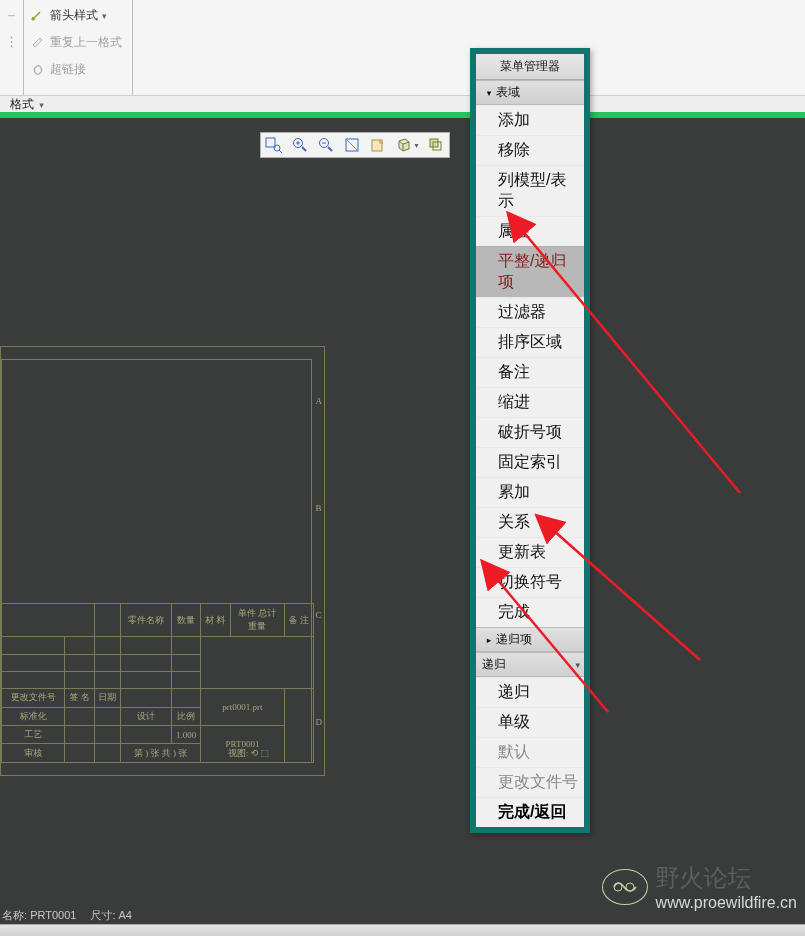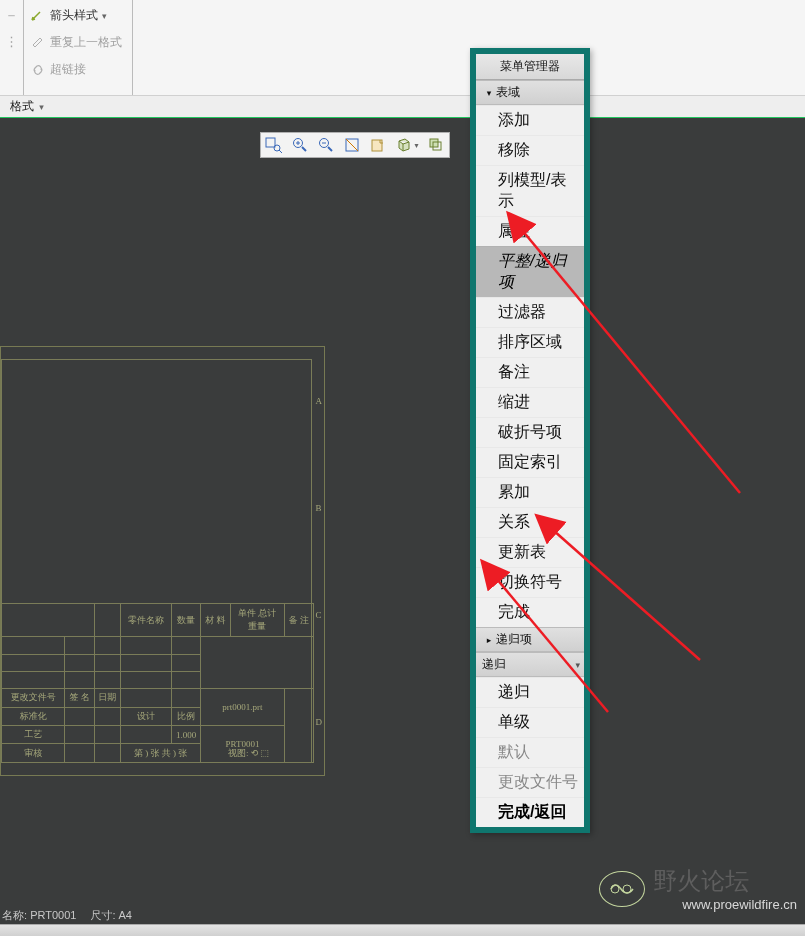--- a/index.html
+++ b/index.html
@@ -29,21 +29,21 @@
 .ribbon-btn.inactive { color: #a0a0a0; }
 .ribbon-btn .ic { width: 16px; height: 16px; display: inline-flex; align-items: center; justify-content: center; font-size: 13px; }
 .ribbon-btn .caret { font-size: 9px; color: #666; }
 
 .sub-tab-row {
   background: #eee;
   height: 22px;
   display: flex;
   align-items: center;
   padding-left: 2px;
-  border-bottom: 1px solid #22c55e;
+  border-bottom: 6px solid #22c55e;
 }
 .sub-tab {
   padding: 3px 8px;
   font-size: 12px;
   color: #222;
   cursor: pointer;
 }
 .sub-tab .caret { font-size: 9px; color: #666; margin-left: 2px; }
 
 .canvas-area {
@@ -155,21 +155,21 @@
 .menu-section-hdr .tw { width: 14px; display: inline-block; font-size: 9px; text-align: center; }
 .menu-section-hdr.drop { justify-content: space-between; padding-left: 6px; padding-right: 4px; }
 .menu-section-hdr .dd { font-size: 9px; color: #555; }
 .menu-item {
   padding: 4px 6px 4px 22px;
   font-size: 16px;
   color: #111;
   cursor: pointer;
   border-top: 1px solid rgba(0,0,0,0.03);
 }
-.menu-item.selected { background: #b8b8b8; color: #000000; font-style: italic; }
+.menu-item.selected { background: #b8b8b8; color: #7f1d1d; }
 .menu-item.bold-complete { font-weight: bold; color: #000; }
 .menu-item.dim { color: #888; }
 
 .arrow-svg {
   position: absolute;
   top: 0; left: 0;
   width: 805px; height: 936px;
   pointer-events: none;
   z-index: 20;
 }
@@ -187,21 +187,21 @@
 .wm-logo {
   width: 46px; height: 36px;
   border: 1px solid #c2d49d;
   border-radius: 50%;
   display: flex;
   align-items: center;
   justify-content: center;
   color: #c2d49d;
 }
 .wm-text .l1 { color: #5e5e5e; font-size: 24px; font-family: "KaiTi","SimSun",serif; }
-.wm-text .l2 { color: #d8d8d8; font-size: 13px; margin-left: 29px; }
+.wm-text .l2 { color: #d8d8d8; font-size: 16px; }
 
 .status-bar {
   position: absolute;
   bottom: 10px;
   left: 0;
   width: 805px;
   height: 22px;
   background: #3a3c3c;
   color: #c8c8c8;
   font-size: 11px;

